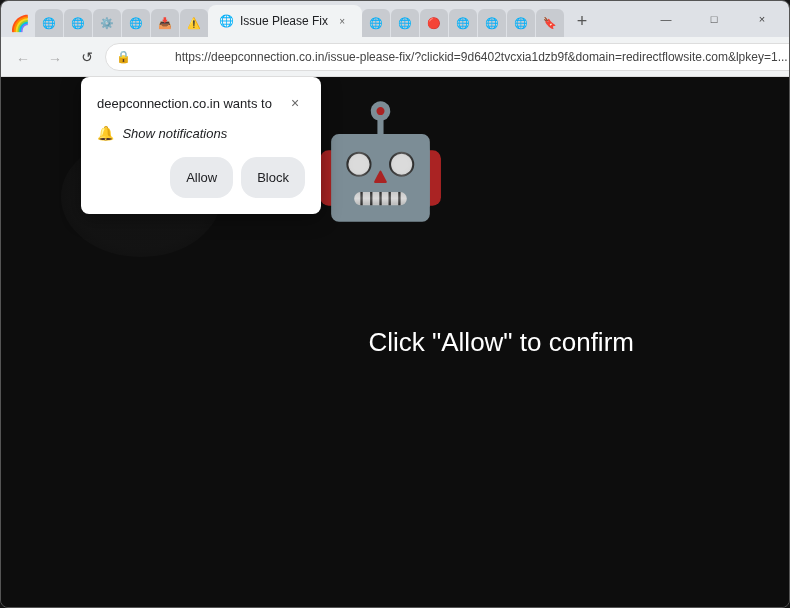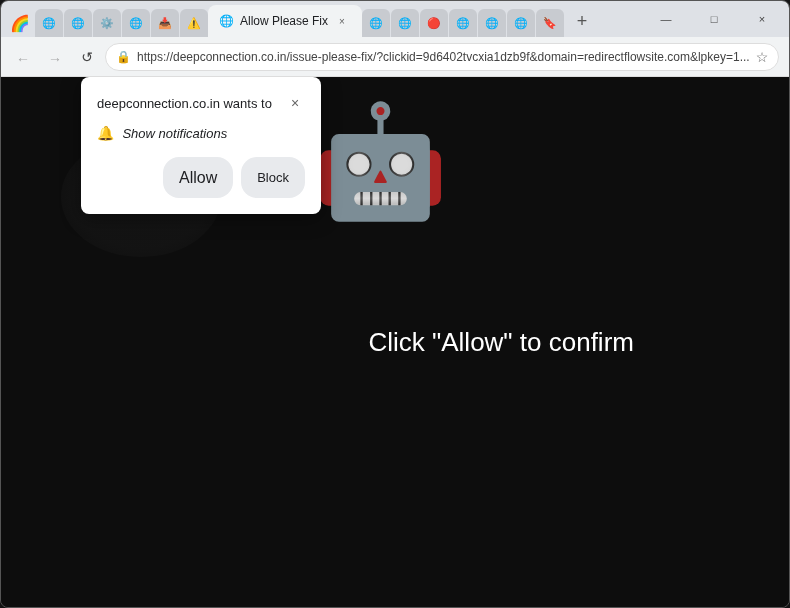--- a/index.html
+++ b/index.html
@@ -177,20 +177,21 @@
       color: #202124;
     }
 
     .omnibox-url {
       flex: 1;
       font-size: 12px;
       color: #444;
       white-space: nowrap;
       overflow: hidden;
       text-overflow: ellipsis;
+      margin-left: 38px;
     }
 
     .omnibox-star {
       font-size: 14px;
       color: #666;
       cursor: pointer;
     }
 
     
     .page-content {
@@ -289,21 +290,21 @@
       display: flex;
       justify-content: flex-end;
       gap: 8px;
     }
 
     .btn-allow {
       padding: 6px 16px;
       background: #e8eaed;
       border: none;
       border-radius: 16px;
-      font-size: 16px;
+      font-size: 13px;
       color: #202124;
       cursor: pointer;
       font-weight: 500;
     }
 
     .btn-block {
       padding: 13px 16px;
       background: #e8eaed;
       border: none;
       border-radius: 16px;
@@ -338,21 +339,21 @@
       <div class="mini-tab">🌐</div>
       <div class="mini-tab">🌐</div>
       <div class="mini-tab">⚙️</div>
       <div class="mini-tab">🌐</div>
       <div class="mini-tab">📥</div>
       <div class="mini-tab">⚠️</div>
     </div>
 
     <div class="tab-active">
       <span class="tab-icon">🌐</span>
-      <span>Allow Please Fix</span>
+      <span>Issue Please Fix</span>
       <span class="tab-close">×</span>
     </div>
 
     <div class="tabs-scrollable">
       <div class="mini-tab">🌐</div>
       <div class="mini-tab">🌐</div>
       <div class="mini-tab">🔴</div>
       <div class="mini-tab">🌐</div>
       <div class="mini-tab">🌐</div>
       <div class="mini-tab">🌐</div>

